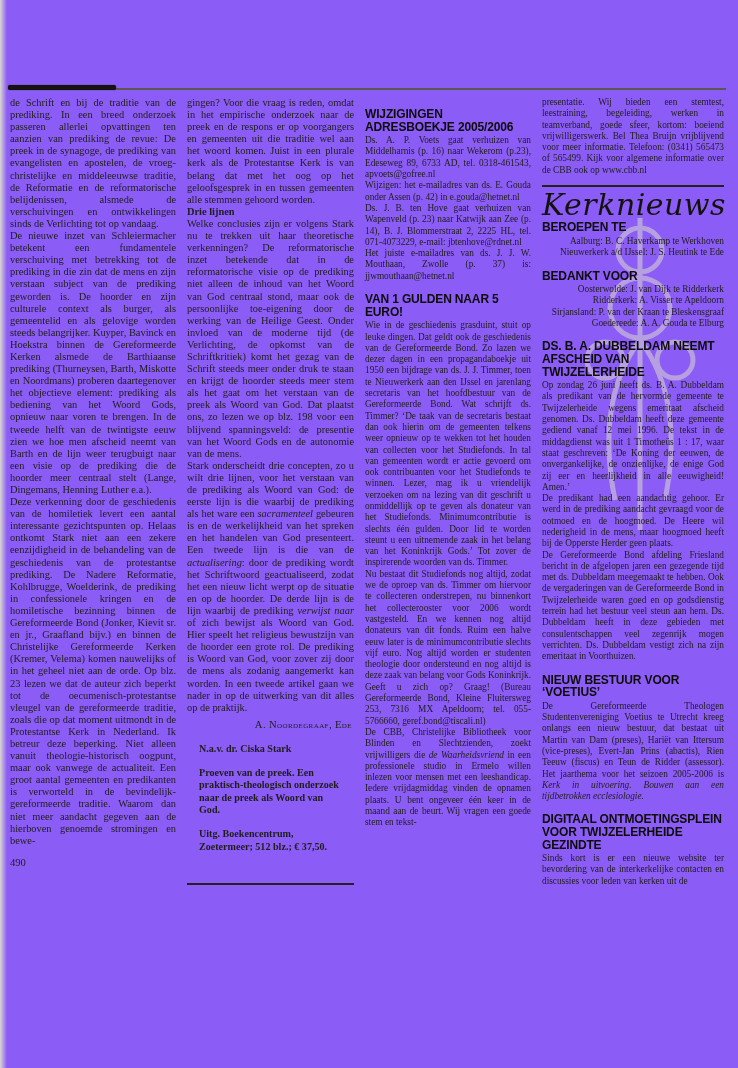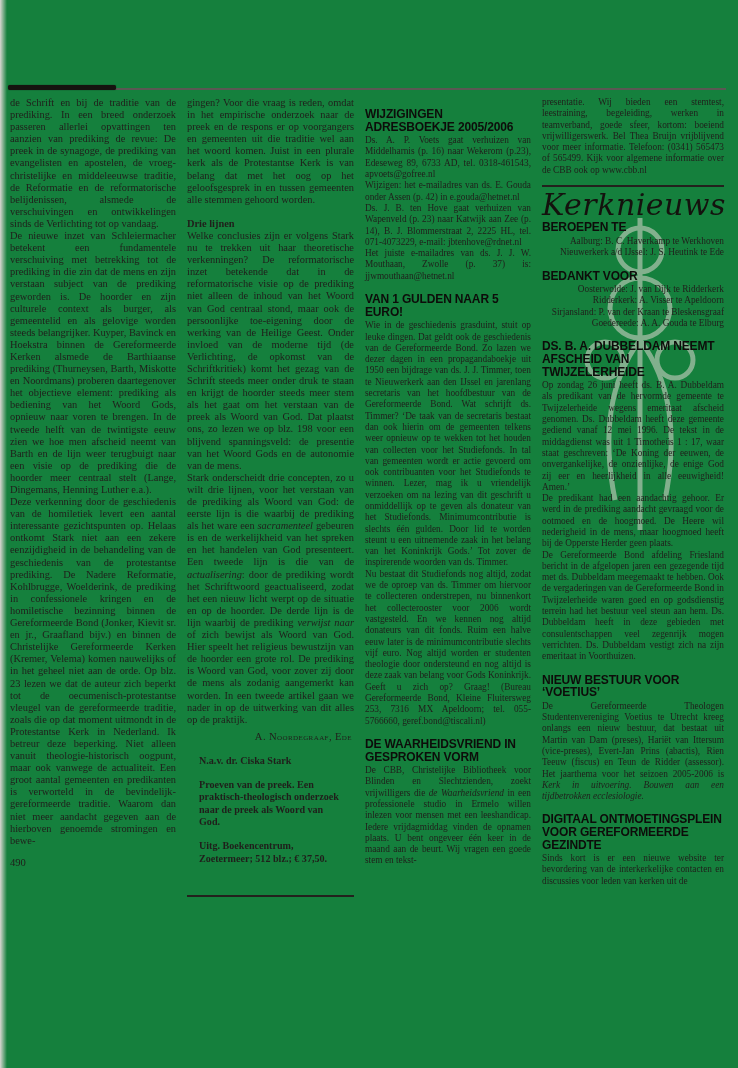--- a/index.html
+++ b/index.html
@@ -1,34 +1,34 @@
 <!DOCTYPE html>
 <html><head>
 <meta charset="utf-8">
 <style>
   html,body { margin:0; padding:0; background:#e8e8e8; }
   .page {
     position:relative; width:738px; height:1068px; margin:0 auto;
-    background:#15803d; overflow:hidden;
+    background:#8b5cf6; overflow:hidden;
     font-family:"Liberation Serif", serif; color:#201e1b;
   }
   .edge-shade { position:absolute; left:0; top:0; width:7px; height:100%;
     background:linear-gradient(to right, #d9d7d2, rgba(252,251,248,0)); }
   .top-rule { position:absolute; left:10px; top:88px; width:716px; height:1.5px;
     background:#5a5853; }
   .top-rule-dark { position:absolute; left:8px; top:85px; width:108px; height:5px;
     background:#15130f; border-radius:2px; box-shadow:0 0 1px #15130f; }
 
   .cols { position:absolute; left:10px; top:97px; width:716px;
     display:grid; grid-template-columns:166px 167px 166px 182px; column-gap:11px; z-index:2; }
 
   
   .art { font-size:10.4px; line-height:12.1px; text-align:justify; }
   .art p { margin:0; }
-  .art .subhead { font-weight:700; margin-top:12px; }
+  .art .subhead { font-weight:700; margin-top:0; }
   .pageno { margin-top:10px; text-align:left; font-size:10.6px; }
   .sig { text-align:right; font-variant:small-caps; letter-spacing:.4px;
     font-size:10.6px; margin:5px 2px 10px 0; }
   .bookref p { font-weight:700; font-size:10.1px; line-height:12.3px; margin:12px; text-align:left; }
   .col2-rule { height:2px; background:#23211d; margin-top:30px; }
 
   
   .news { font-size:9.3px; line-height:11.3px; }
   .news p { margin:0; text-align:justify; }
   .news-h { font-family:"Liberation Sans", sans-serif; font-weight:700;
@@ -121,21 +121,20 @@
     <h3 class="news-h">VAN 1 GULDEN NAAR 5 EURO!</h3>
     <div></div>
     <div>
   <p>Wie in de geschiedenis grasduint, stuit op leuke dingen. Dat geldt ook de geschiedenis van de Gereformeerde Bond. Zo lazen we dezer dagen in een propagandaboekje uit 1950 een bijdrage van ds. J. J. Timmer, toen te Nieuwerkerk aan den IJssel en jarenlang secretaris van het hoofdbestuur van de Gereformeerde Bond. Wat schrijft ds. Timmer? ‘De taak van de secretaris bestaat dan ook hierin om de gemeenten telkens weer opnieuw op te wekken tot het houden van collecten voor het Studiefonds. In tal van gemeenten wordt er actie gevoerd om ook contribuanten voor het Studiefonds te winnen. Lezer, mag ik u vriendelijk verzoeken om na lezing van dit geschrift u onmiddellijk op te geven als donateur van het Studiefonds. Minimumcontributie is slechts één gulden. Door lid te worden steunt u een uitnemende zaak in het belang van het Koninkrijk Gods.’ Tot zover de inspirerende woorden van ds. Timmer.</p>
 
   <p>Nu bestaat dit Studiefonds nog altijd, zodat we de oproep van ds. Timmer om hiervoor te collecteren onderstrepen, nu binnenkort het collecterooster voor 2006 wordt vastgesteld. En we kennen nog altijd donateurs van dit fonds. Ruim een halve eeuw later is de minimumcontributie slechts vijf euro. Nog altijd worden er studenten theologie door ondersteund en nog altijd is deze zaak van belang voor Gods Koninkrijk. Geeft u zich op? Graag! (Bureau Gereformeerde Bond, Kleine Fluitersweg 253, 7316 MX Apeldoorn; tel. 055-5766660, geref.bond@tiscali.nl)</p>
 </div>
   </section>
 
   <section>
-    <h3 class="news-h">DE WAARHEIDSVRIEND IN GESPROKEN VORM</h3>
     <div></div>
     <div>
   <p>De CBB, Christelijke Bibliotheek voor Blinden en Slechtzienden, zoekt vrijwilligers die <i>de Waarheidsvriend</i> in een professionele studio in Ermelo willen inlezen voor mensen met een leeshandicap. Iedere vrijdagmiddag vinden de opnamen plaats. U bent ongeveer één keer in de maand aan de beurt. Wij vragen een goede stem en tekst-</p>
 </div>
   </section>
 </div>
     </div>
 
     <div class="news">
       <p>presentatie. Wij bieden een stemtest, leestraining, begeleiding, werken in teamverband, goede sfeer, kortom: boeiend vrijwilligerswerk. Bel Thea Bruijn vrijblijvend voor meer informatie. Telefoon: (0341) 565473 of 565499. Kijk voor algemene informatie over de CBB ook op www.cbb.nl</p>
@@ -180,21 +179,21 @@
 
   <section>
     <h3 class="news-h">NIEUW BESTUUR VOOR ‘VOETIUS’</h3>
     <div></div>
     <div>
   <p>De Gereformeerde Theologen Studentenvereniging Voetius te Utrecht kreeg onlangs een nieuw bestuur, dat bestaat uit Martin van Dam (preses), Hariët van Ittersum (vice-preses), Evert-Jan Prins (abactis), Rien Teeuw (fiscus) en Teun de Ridder (assessor). Het jaarthema voor het seizoen 2005-2006 is <i>Kerk in uitvoering. Bouwen aan een tijdbetrokken ecclesiologie.</i></p>
 </div>
   </section>
 
   <section>
-    <h3 class="news-h">DIGITAAL ONTMOETINGSPLEIN VOOR GEREFORMEERDE GEZINDTE</h3>
+    <h3 class="news-h">DIGITAAL ONTMOETINGSPLEIN VOOR TWIJZELERHEIDE GEZINDTE</h3>
     <div></div>
     <div>
   <p>Sinds kort is er een nieuwe website ter bevordering van de interkerkelijke contacten en discussies voor leden van kerken uit de</p>
 </div>
   </section>
 </div>
     </div>
 
   </div>
 </div>

